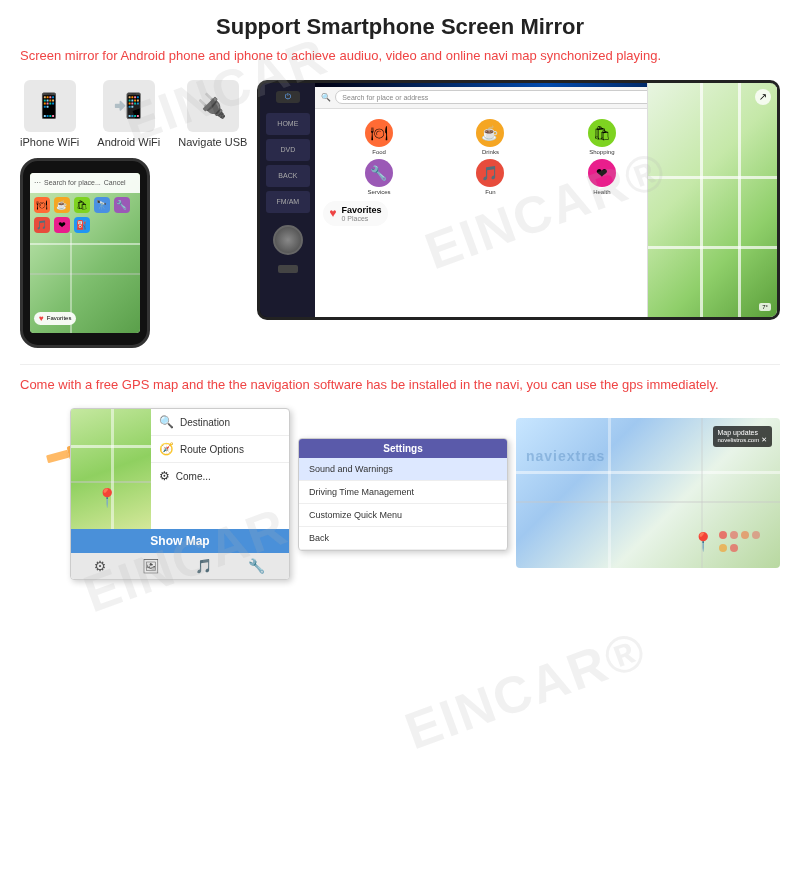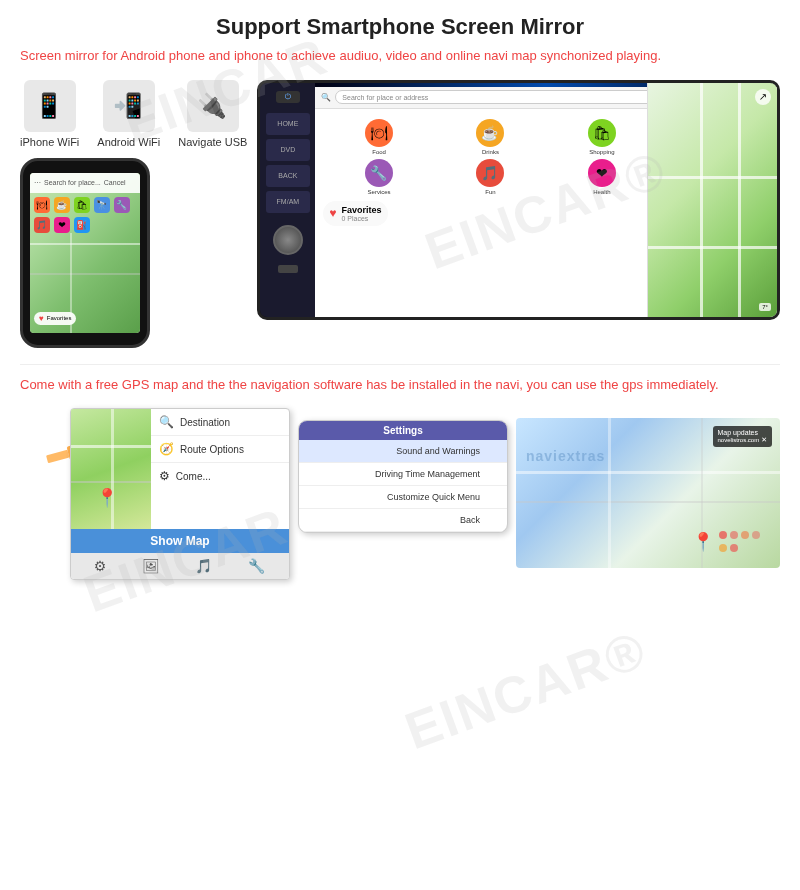--- a/index.html
+++ b/index.html
@@ -352,42 +352,41 @@
     .nav-bottom-icon {
       font-size: 14px;
       color: #555;
     }
 
     
     .settings-box {
       width: 210px;
       background: #fff;
       border: 1px solid #ccc;
-      border-radius: 9px;
+      border-radius: 4px;
       overflow: hidden;
       box-shadow: 2px 2px 6px rgba(0,0,0,0.2);
       flex-shrink: 0;
       position: relative;
       z-index: 3;
-      margin-top: 12px;
+      margin-top: 30px;
     }
     .settings-title {
       background: #5a5aaa;
       color: #fff;
       text-align: center;
       font-size: 10px;
       padding: 4px;
       font-weight: bold;
     }
     .settings-item {
-      padding: 6px 27px;
+      padding: 6px 10px;
       font-size: 9px;
       color: #333;
       border-bottom: 1px solid #eee;
-      text-align: right;
     }
     .settings-item.highlighted {
       background: #dde8ff;
     }
 
     
     .map-big-box {
       flex: 1;
       background: linear-gradient(135deg, #c8e6ff 0%, #a0c8f0 30%, #e8f4e8 60%, #b8d8a0 100%);
       border-radius: 4px;

